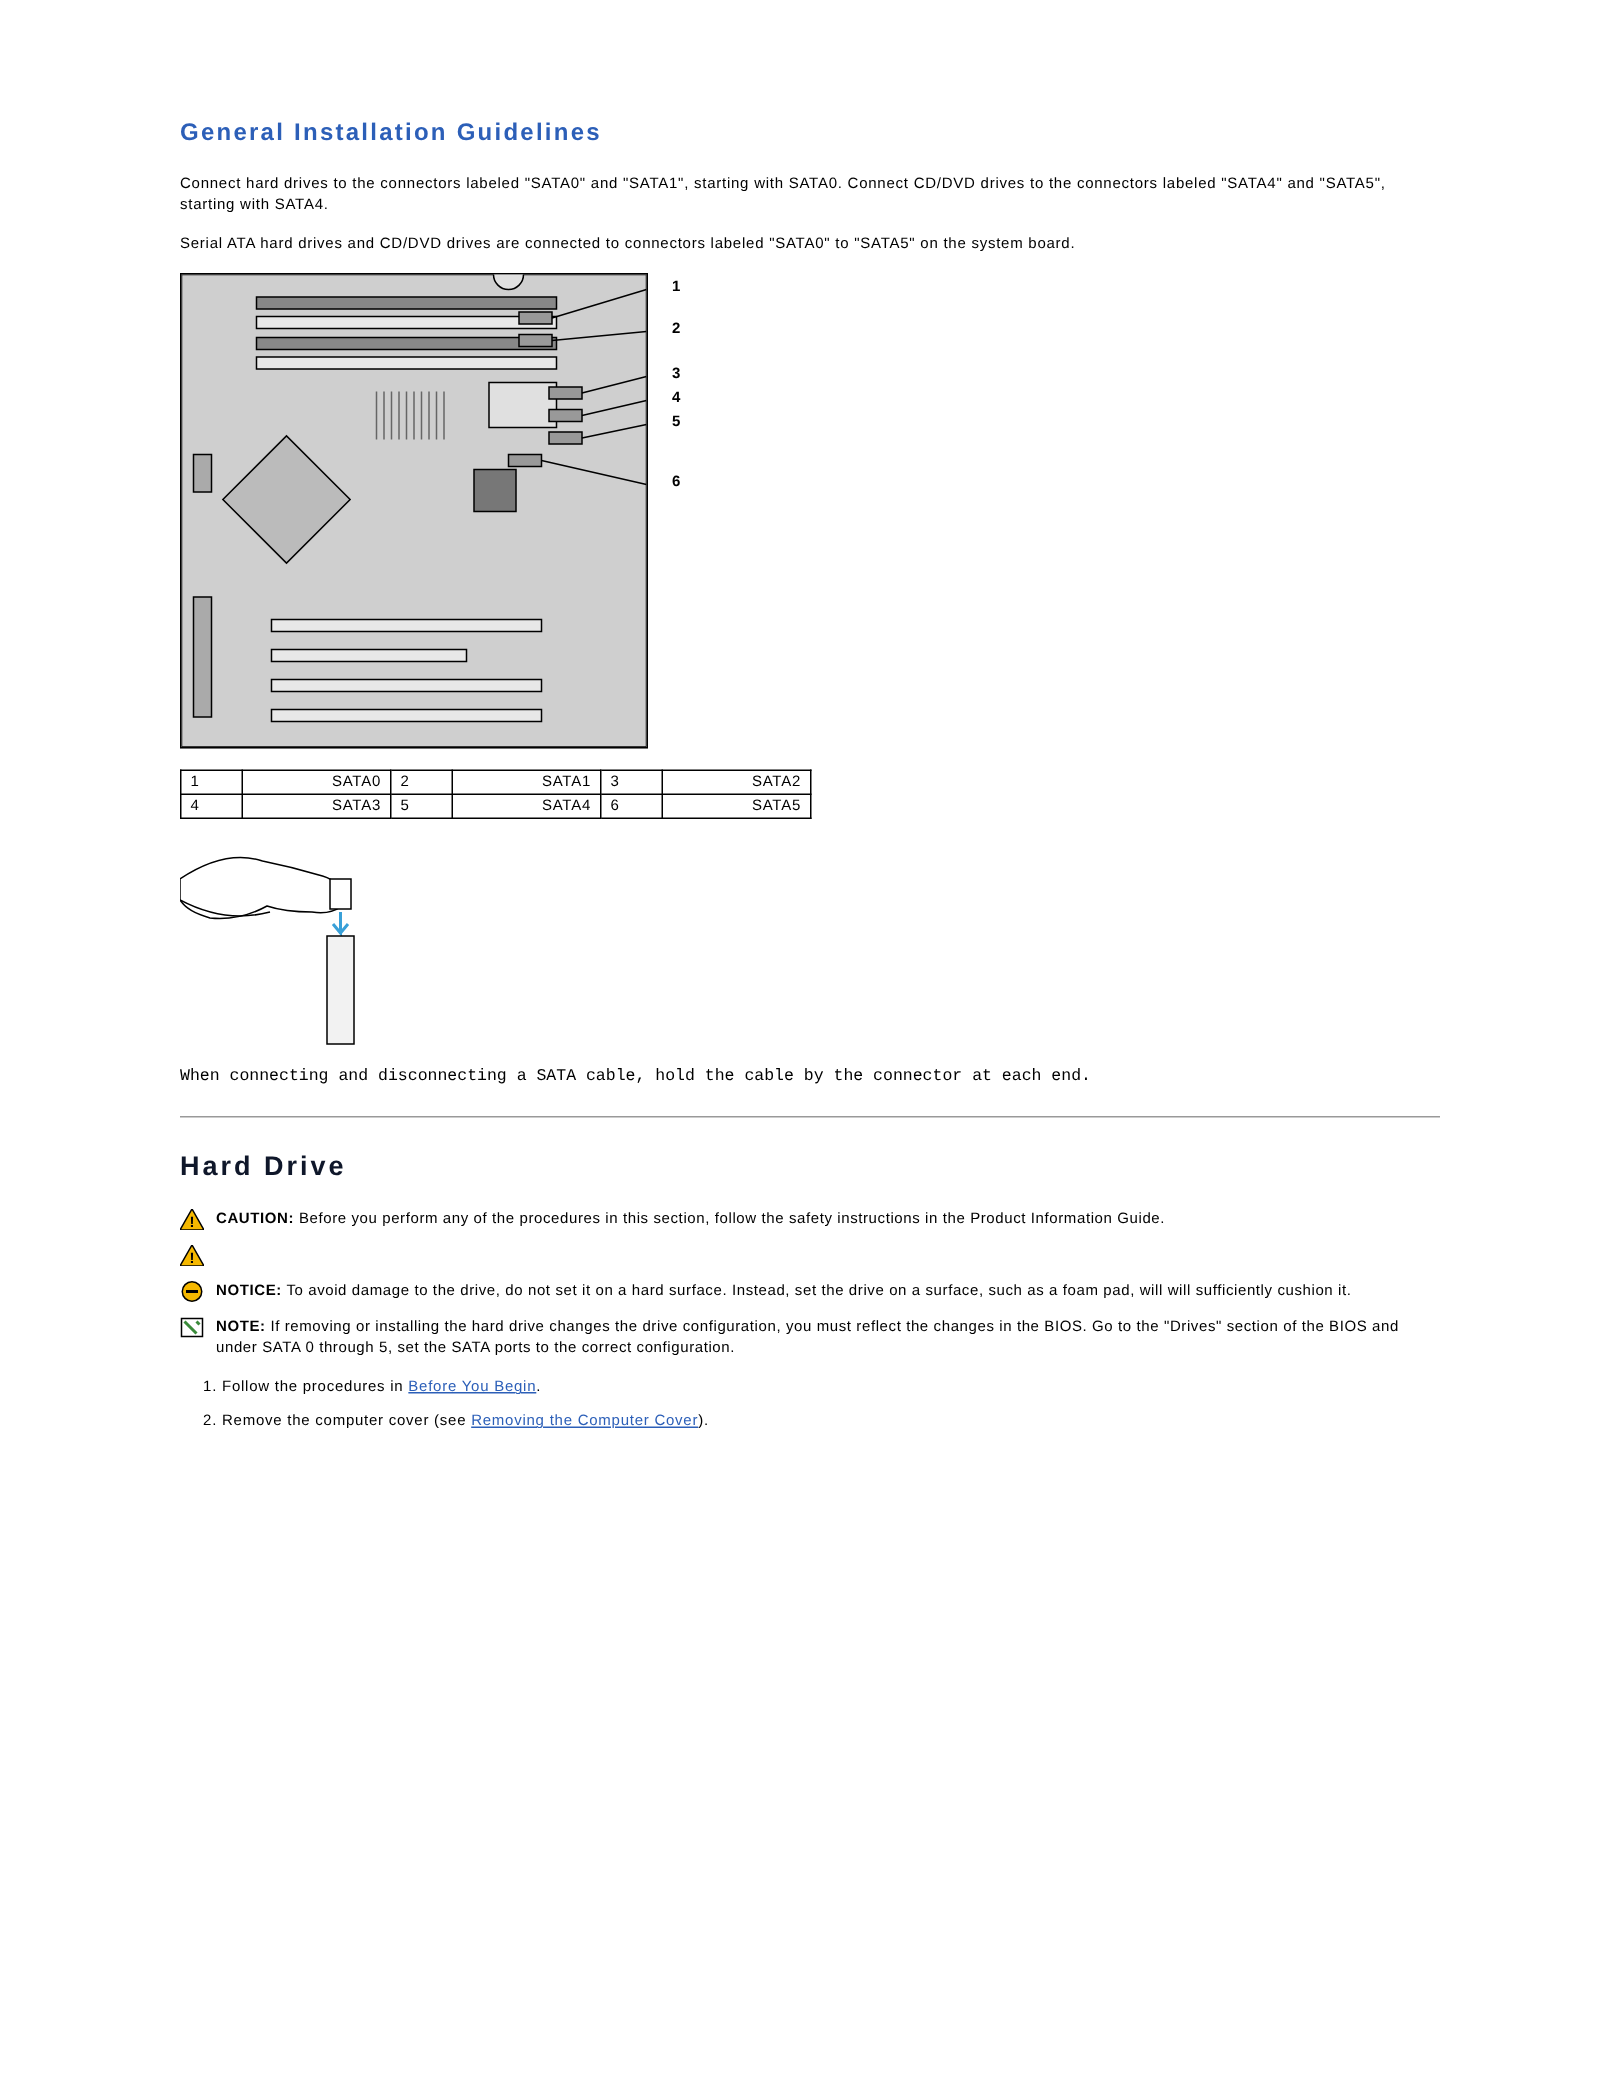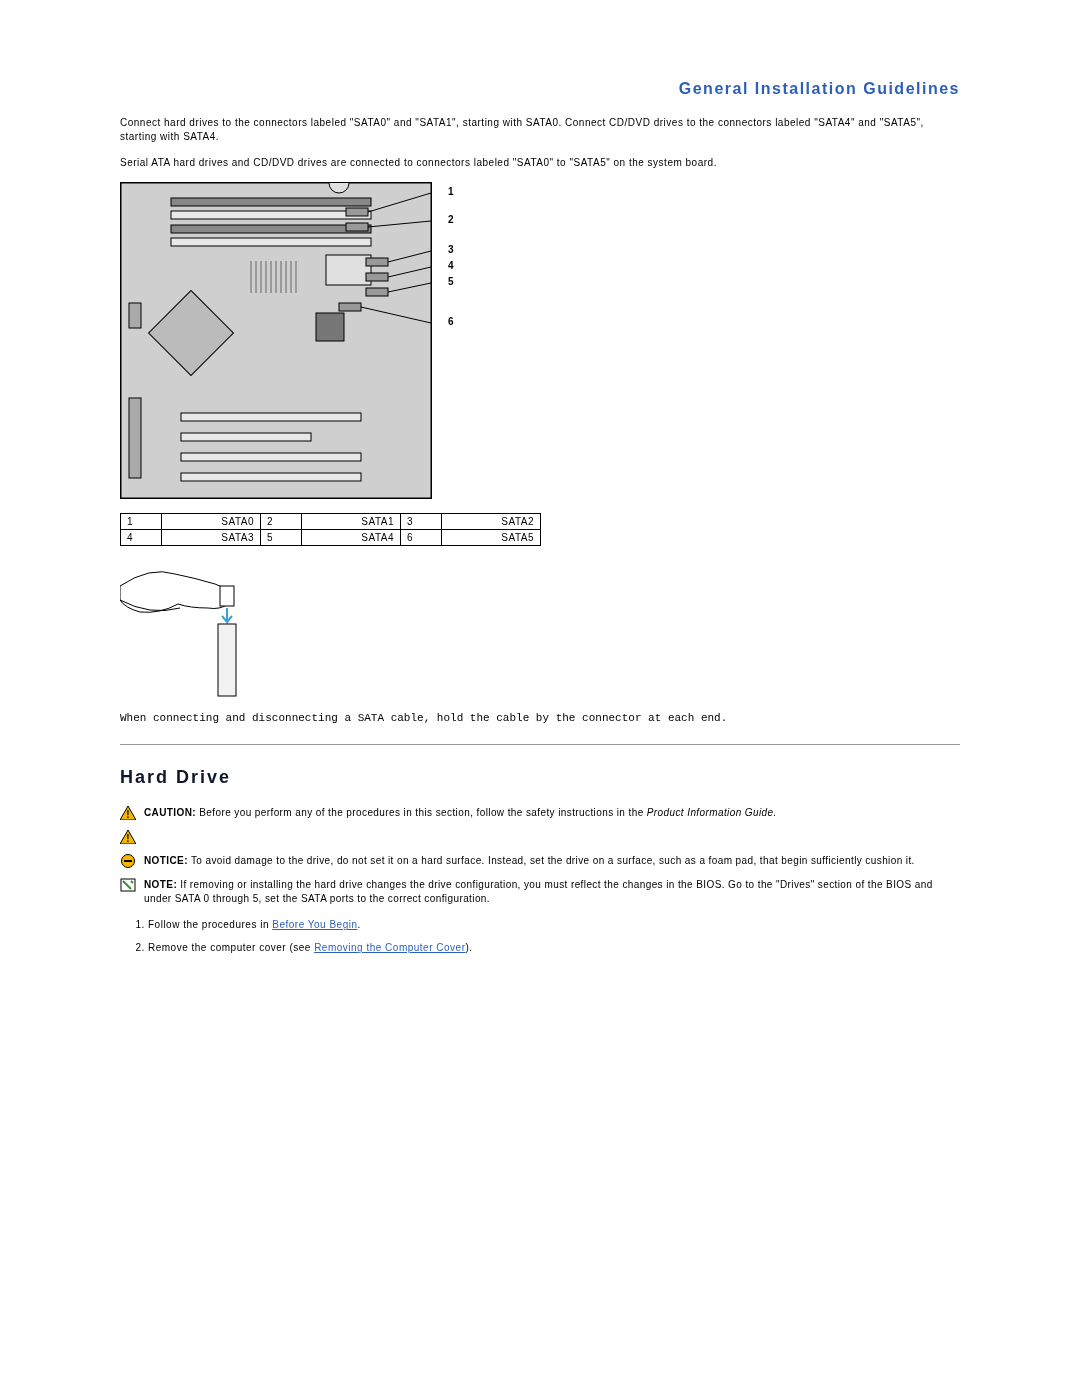--- a/index.html
+++ b/index.html
@@ -16,21 +16,20 @@
     margin-left: 60px;
     margin-right: 60px;
   }
   h3 {
     font-family: Verdana, Arial, sans-serif;
     font-size: 16px;
     color: #2c5fb8;
     letter-spacing: 1.5px;
     font-weight: bold;
     margin: 0 0 18px 0;
-    text-align: right;
   }
   h2 {
     font-family: Verdana, Arial, sans-serif;
     font-size: 18px;
     color: #0f172a;
     letter-spacing: 2px;
     font-weight: bold;
     margin: 0 0 18px 0;
   }
   p {
@@ -98,21 +97,21 @@
     flex-shrink: 0;
     margin-right: 8px;
     margin-top: 0;
   }
   .notice-text {
     font-size: 10px;
     line-height: 1.35;
     letter-spacing: 0.4px;
   }
   .notice-text .lead { font-weight: bold; }
-  .notice-text .ital { font-style: italic; }
+  .notice-text .ital { }
   ol {
     font-size: 10px;
     letter-spacing: 0.5px;
     padding-left: 28px;
     margin: 14px 0 0 0;
   }
   ol li {
     margin-bottom: 12px;
   }
   .link {
@@ -259,21 +258,21 @@
   </div>
 
   <div class="notice-row">
     <span class="notice-icon">
       <svg width="16" height="14" viewBox="0 0 16 14">
           <circle cx="8" cy="7" r="6.5" fill="#f5b800" stroke="#000"></circle>
           <path d="M4 7 L12 7" stroke="#000" stroke-width="2"></path>
         </svg>
     </span>
     <span class="notice-text">
-      <span class="lead">NOTICE:</span><span> To avoid damage to the drive, do not set it on a hard surface. Instead, set the drive on a surface, such as a foam pad, that begin sufficiently cushion it.</span>
+      <span class="lead">NOTICE:</span><span> To avoid damage to the drive, do not set it on a hard surface. Instead, set the drive on a surface, such as a foam pad, will will sufficiently cushion it.</span>
     </span>
   </div>
 
 
   <div class="notice-row">
     <span class="notice-icon">
       <svg width="16" height="14" viewBox="0 0 16 14">
           <rect x="1" y="1" width="14" height="12" fill="#fff" stroke="#000"></rect>
           <path d="M3 3 L11 11 M11 3 L13 5" stroke="#3a8a3a" stroke-width="2" fill="none"></path>
         </svg>

